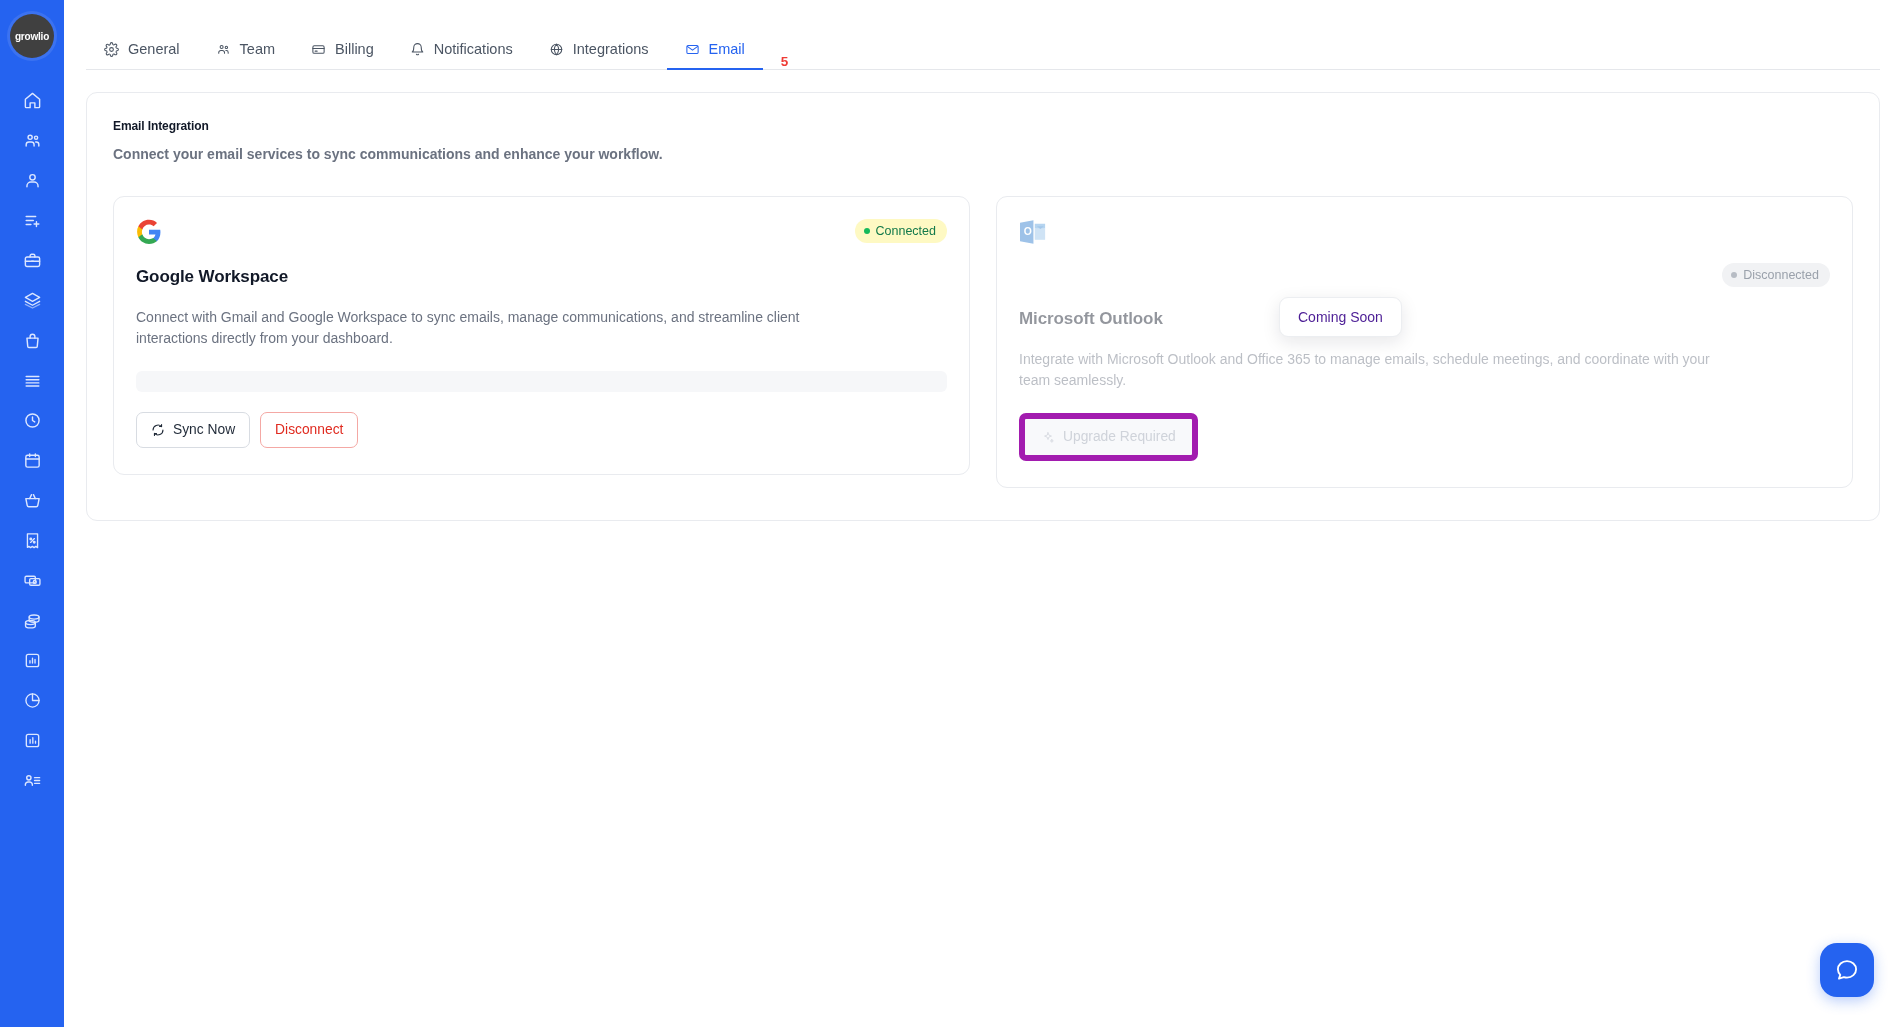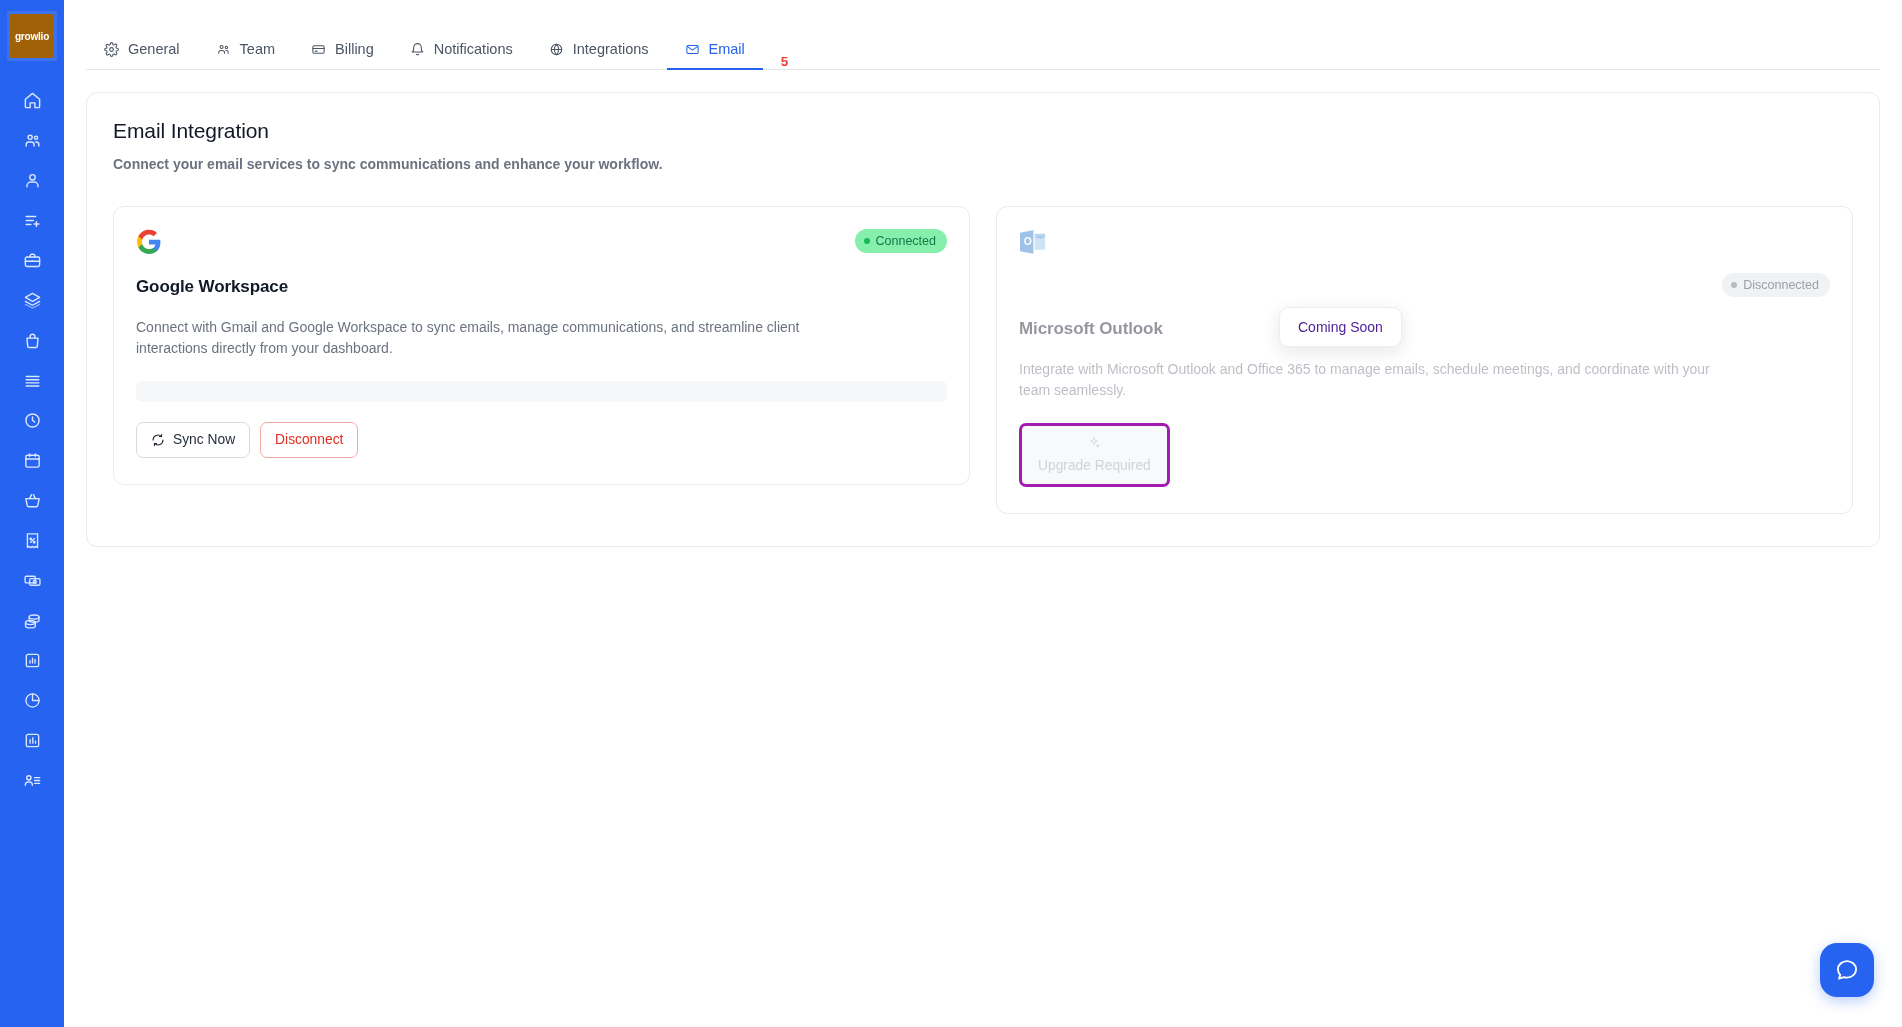--- a/index.html
+++ b/index.html
@@ -13,22 +13,22 @@
 
   
   .sidebar {
     width: 64px; height: 1027px;
     background: #2563f0;
     display: flex; flex-direction: column; align-items: center;
     padding-top: 14px;
     flex: 0 0 64px;
   }
   .logo-wrap {
-    width: 44px; height: 44px; border-radius: 0;
-    background: #a16207;
+    width: 44px; height: 44px; border-radius: 22px;
+    background: #404040;
     display: flex; align-items: center; justify-content: center;
     margin-bottom: 22px;
     box-shadow: 0 0 0 3px rgba(255,255,255,0.10);
   }
   .logo-text {
     color: #ffffff; font-size: 10px; font-weight: 700;
     letter-spacing: -0.2px;
   }
   .nav-icon {
     width: 40px; height: 40px;
@@ -81,21 +81,21 @@
 
   
   .panel {
     margin: 22px 22px 0 22px;
     border: 1px solid #e9ebef;
     border-radius: 11px;
     background: #fff;
     padding: 26px 26px 32px 26px;
     min-height: 330px;
   }
-  .panel-title { font-size: 21px; font-weight: 400; color: #111827; letter-spacing: -0.1px; }
+  .panel-title { font-size: 12px; font-weight: 700; color: #111827; letter-spacing: -0.1px; }
   .panel-sub { font-size: 14px; color: #6b7280; margin-top: 11px; line-height: 20px; font-weight: bold; }
 
   .cards { display: flex; gap: 26px; margin-top: 32px; align-items: flex-start; }
   .card {
     flex: 1 1 0;
     border: 1px solid #e9ebef;
     border-radius: 11px;
     background: #fff;
     padding: 22px 22px 26px 22px;
     position: relative;
@@ -105,21 +105,21 @@
   .card-top { display: flex; align-items: flex-start; justify-content: space-between; }
 
   .badge {
     display: inline-flex; align-items: center; gap: 6px;
     border-radius: 999px;
     font-size: 12.5px; line-height: 16px;
     padding: 4px 11px 4px 9px;
     font-weight: 500;
   }
   .badge .dot { width: 6px; height: 6px; border-radius: 50%; display: block; }
-  .badge.connected { background: #86efac; color: #12794a; }
+  .badge.connected { background: #fef9c3; color: #12794a; }
   .badge.connected .dot { background: #15b95b; }
   .badge.disconnected { background: #f1f2f4; color: #9aa1ab; margin-top: 44px; }
   .badge.disconnected .dot { background: #b7bcc4; }
 
   .card-name { font-size: 17px; font-weight: 600; color: #111827; margin-top: 22px; letter-spacing: -0.1px; }
   .card-desc {
     font-size: 14px; color: #6b7280; line-height: 21px;
     margin-top: 20px; max-width: 700px;
   }
   .sync-bar {
@@ -133,23 +133,23 @@
     line-height: 18px;
   }
   .btn svg { width: 14px; height: 14px; display: block; }
   .btn.secondary { border: 1px solid #d8dce2; color: #1f2937; }
   .btn.danger { border: 1px solid #f4a8a4; color: #e02b20; }
 
   .card.dim .card-name,
   .card.dim .card-desc { opacity: 0.45; }
   .card.dim .outlook-logo { opacity: 0.55; }
   .btn.upgrade {
-    background: #f8f9fb; border: 3px solid #a21caf;
+    background: #f8f9fb; border: 6px solid #a21caf;
     color: #cfd3da; cursor: default; margin-top: 22px;
-    padding: 9px 16px; font-weight: 500; flex-direction: column;
+    padding: 9px 16px; font-weight: 500;
   }
   .btn.upgrade svg { stroke: #dadde3; }
 
   .tooltip {
     position: absolute;
     left: 282px; top: 100px;
     background: #ffffff;
     border: 1px solid #eceef1;
     border-radius: 9px;
     box-shadow: 0 5px 18px rgba(17,24,39,0.10);

